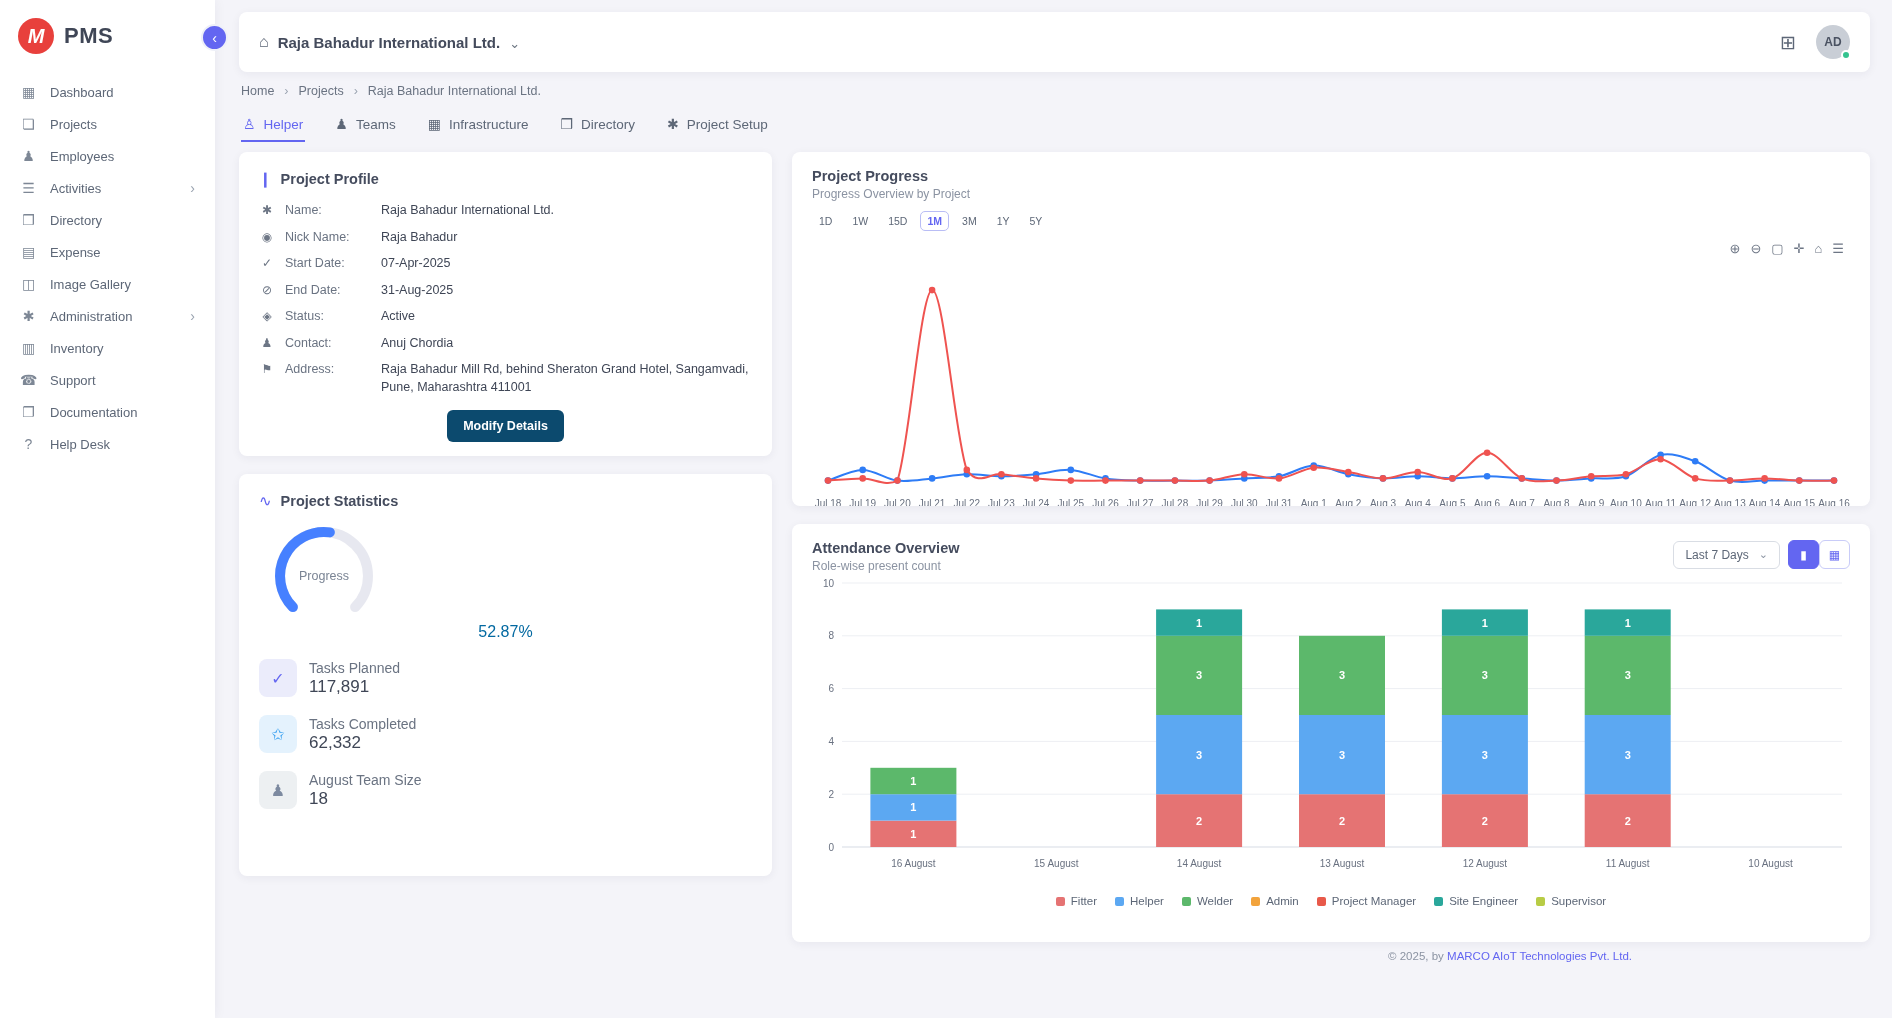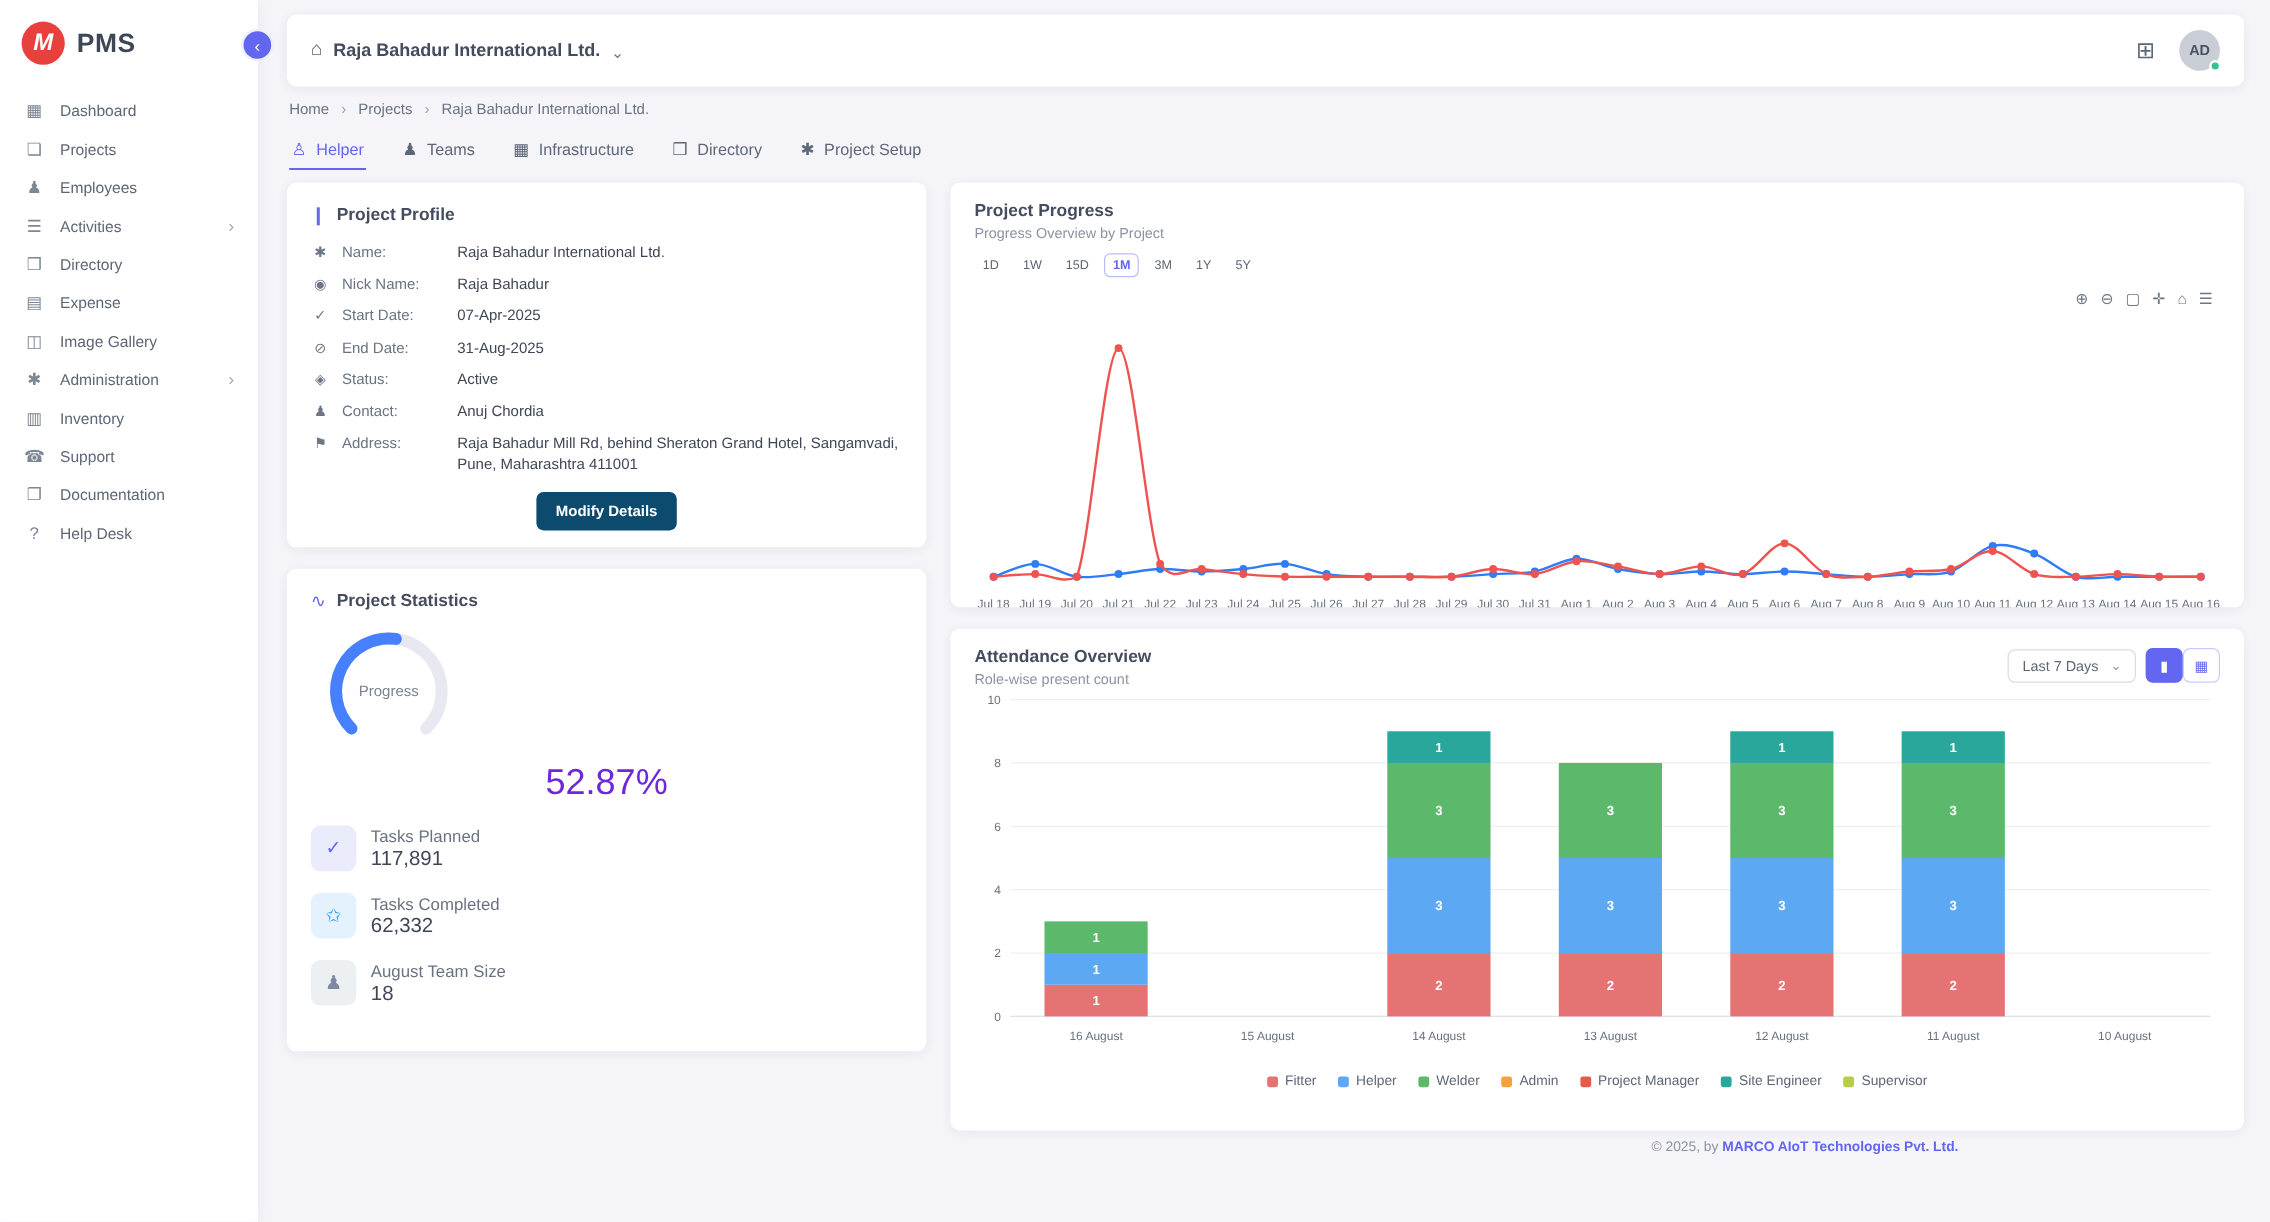--- a/index.html
+++ b/index.html
@@ -58,21 +58,21 @@
   .field-row{display:flex;gap:10px;font-size:12.5px;margin-bottom:9px;align-items:flex-start;line-height:1.4;}
   .field-icon{width:16px;color:#6d7685;font-size:12px;text-align:center;flex:none;}
   .field-label{width:86px;color:#6a7382;flex:none;}
   .field-value{color:#3f4656;flex:1;}
   .btn-row{text-align:center;margin-top:14px;}
   .btn-primary{background:#0c4a6e;color:#fff;border:none;border-radius:6px;font-size:12.5px;font-weight:600;padding:9px 16px;cursor:pointer;font-family:Liberation Sans, sans-serif;}
 
   .stats-card{height:402px;padding:18px 20px;}
   .gauge-wrap{text-align:center;margin-top:12px;}
   .gauge-label{fill:#7a8494;font-size:12.5px;}
-  .gauge-value{font-size:30px;color:#6d28d9;margin-top:16px;}
+  .gauge-value{font-size:16px;color:#0369a1;margin-top:3px;}
   .stats-list{margin-top:18px;}
   .stat-item{display:flex;align-items:center;gap:12px;margin-bottom:18px;}
   .stat-icon{width:38px;height:38px;border-radius:8px;display:flex;align-items:center;justify-content:center;font-size:16px;flex:none;}
   .stat-label{font-size:14px;color:#6a7382;}
   .stat-value{font-size:17px;color:#3f4656;margin-top:1px;}
 
   .progress-card{height:354px;padding:16px 20px 8px;}
   .range-row{display:flex;gap:6px;margin-top:10px;}
   .range-btn{font-family:inherit;font-size:10.5px;color:#5d6777;background:none;border:1px solid transparent;border-radius:5px;padding:3px 6px;cursor:pointer;}
   .range-btn.active{color:#6366f1;border-color:#b9bdf5;font-weight:600;text-align:center;}
@@ -89,21 +89,21 @@
 
   .attendance-card{height:418px;padding:16px 20px 8px;}
   .att-header{display:flex;align-items:flex-start;}
   .att-controls{margin-left:auto;display:flex;align-items:center;gap:8px;}
   .select-box{display:flex;align-items:center;gap:10px;border:1px solid #d9dde4;border-radius:6px;padding:6px 11px;font-size:12px;color:#5d6777;cursor:pointer;background:#fff;}
   .select-chev{font-size:11px;color:#8b93a2;}
   .view-btn{width:31px;height:29px;border-radius:6px;border:1px solid #c9ccf8;background:#fff;color:#6366f1;font-size:12px;cursor:pointer;font-family:inherit;}
   .view-btn.active{background:#6366f1;border-color:#6366f1;color:#fff;}
 
   .footer{margin-top:8px;text-align:right;padding-right:238px;font-size:11.5px;color:#8b93a2;}
-  .footer a{color:#6366f1;text-decoration:none;font-weight:700;}
+  .footer a{color:#6366f1;text-decoration:none;font-weight:400;}
 </style>
 </head>
 <body>
 
 <aside class="sidebar">
   <div class="logo-row">
     <div class="logo-mark">M</div>
     <div class="logo-text">PMS</div>
   </div>
   <nav class="sidebar-nav" id="sidebar-items">

